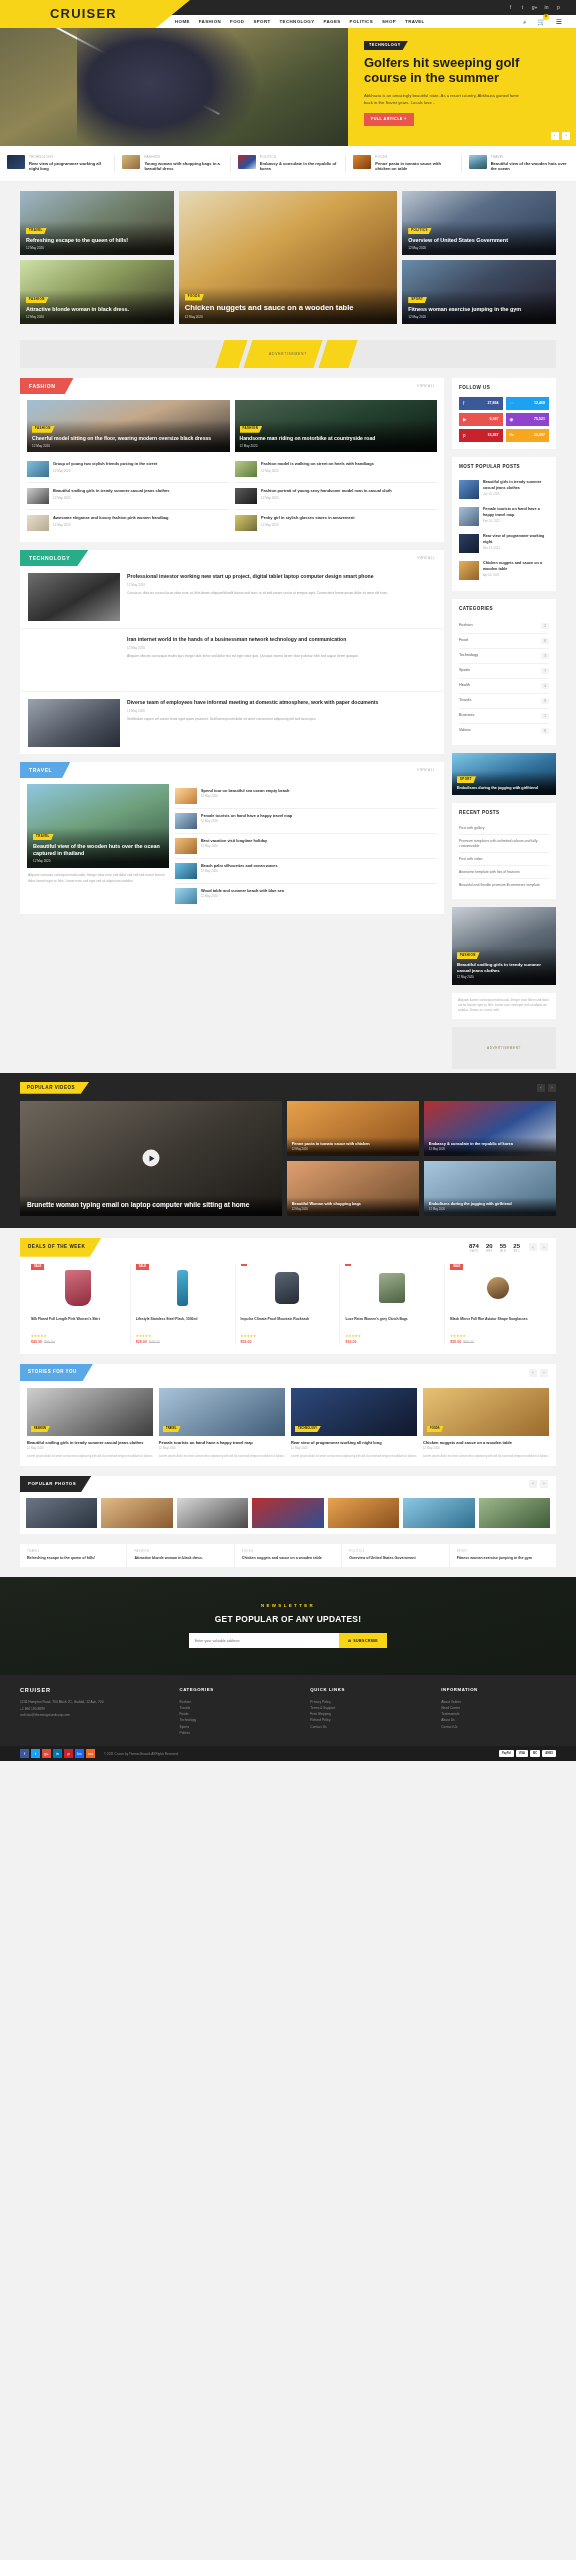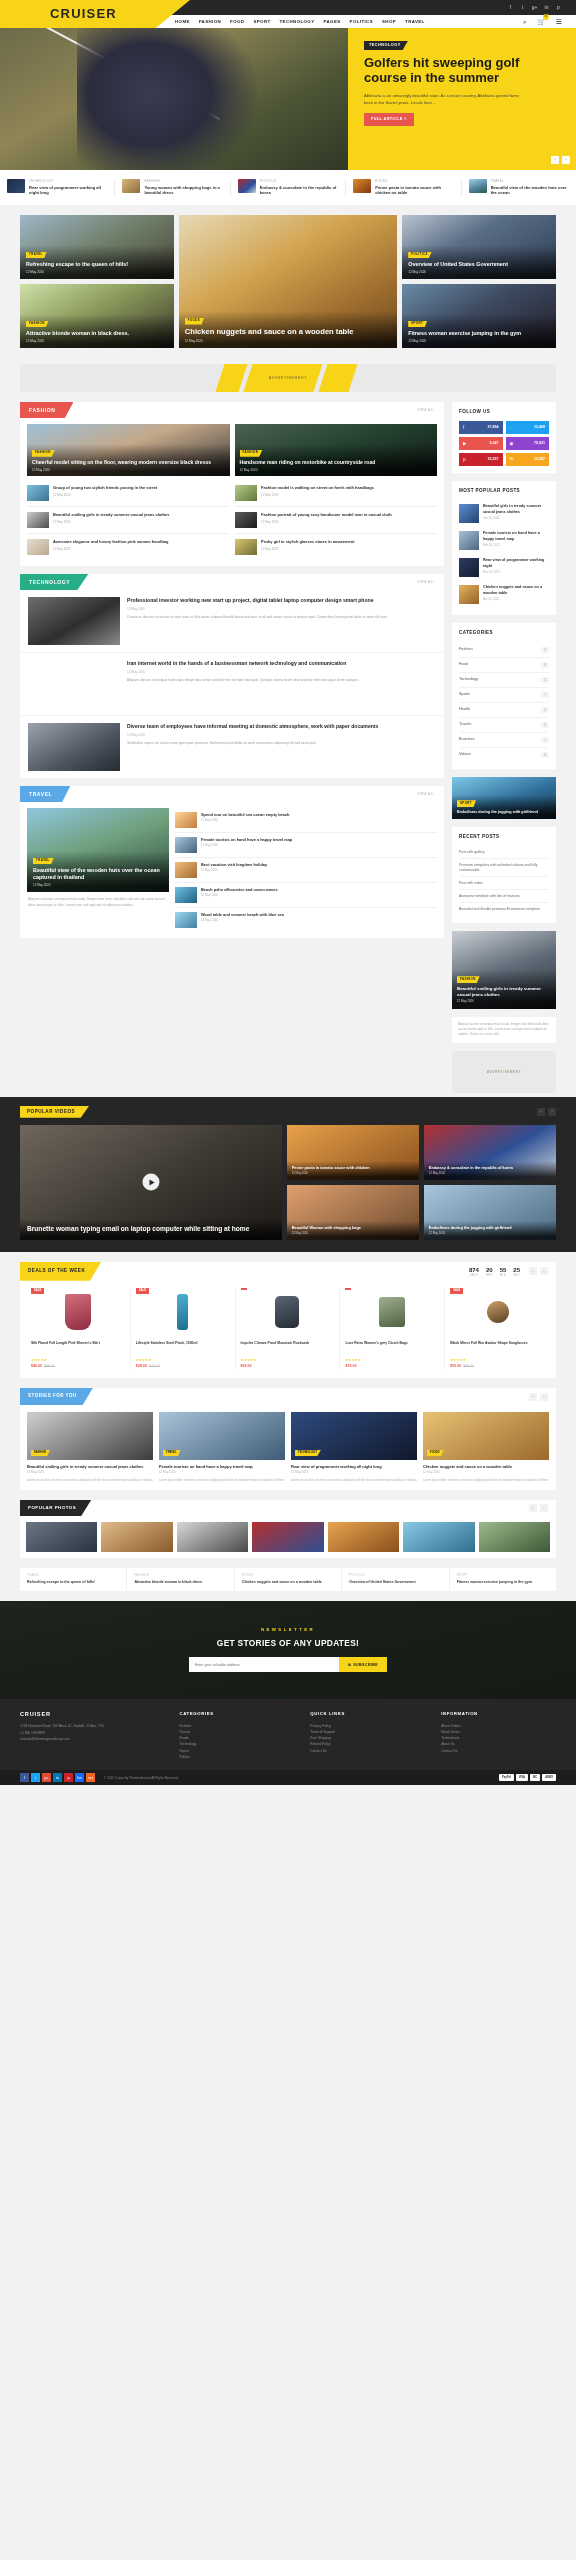--- a/index.html
+++ b/index.html
@@ -30,21 +30,21 @@
   .nav-items a { font-size: 4.4px; font-weight: 700; letter-spacing: .4px; color: #262626; text-decoration: none; }
   .nav-right { margin-left: auto; display: flex; align-items: center; gap: 10px; padding-right: 14px; }
   .nav-ic { font-size: 7px; color: #262626; position: relative; }
   .cart-badge {
     position: absolute; top: -3px; right: -3px; background: #f7d417; color: #262626;
     font-size: 3.4px; border-radius: 50%; width: 6px; height: 6px;
     display: flex; align-items: center; justify-content: center; font-weight: 700;
   }
 
   
-  .hero { display: flex; height: 142px; }
+  .hero { display: flex; height: 118px; }
   .hero-img {
     flex: 1; background: linear-gradient(150deg,#6d6a4a 0%,#8f8555 35%,#4d5536 70%,#2f3826 100%);
     position: relative; overflow: hidden;
   }
   .hero-img::after {
     content:""; position:absolute; left:22%; top:-5%; width:52%; height:115%;
     background: radial-gradient(ellipse at 40% 45%, #3a3b52 0%, #2b2c3d 40%, rgba(60,60,70,0) 72%);
   }
   .hero-img .club { position:absolute; left:-5%; top:22%; width:72%; height:2px; background:#eee; transform:rotate(28deg); }
   .hero-right { width: 228px; background: #f7d417; padding: 13px 16px 10px 16px; position: relative; }
@@ -895,21 +895,21 @@
         <h5>Overview of United States Government</h5>
       </div>
     <div class="bs">
         <div class="c">SPORT</div>
         <h5>Fitness woman exercise jumping in the gym</h5>
       </div>
   </div>
 
   <div class="news">
     <div class="k">NEWSLETTER</div>
-    <h3>GET STORIES OF ANY UPDATES!</h3>
+    <h3>GET POPULAR OF ANY UPDATES!</h3>
     <div class="form">
       <input type="text" placeholder="Enter your valuable address" style="">
       <button>
           <span>✉</span>
           <span>SUBSCRIBE</span>
         </button>
     </div>
   </div>
 
   <div class="footer">

